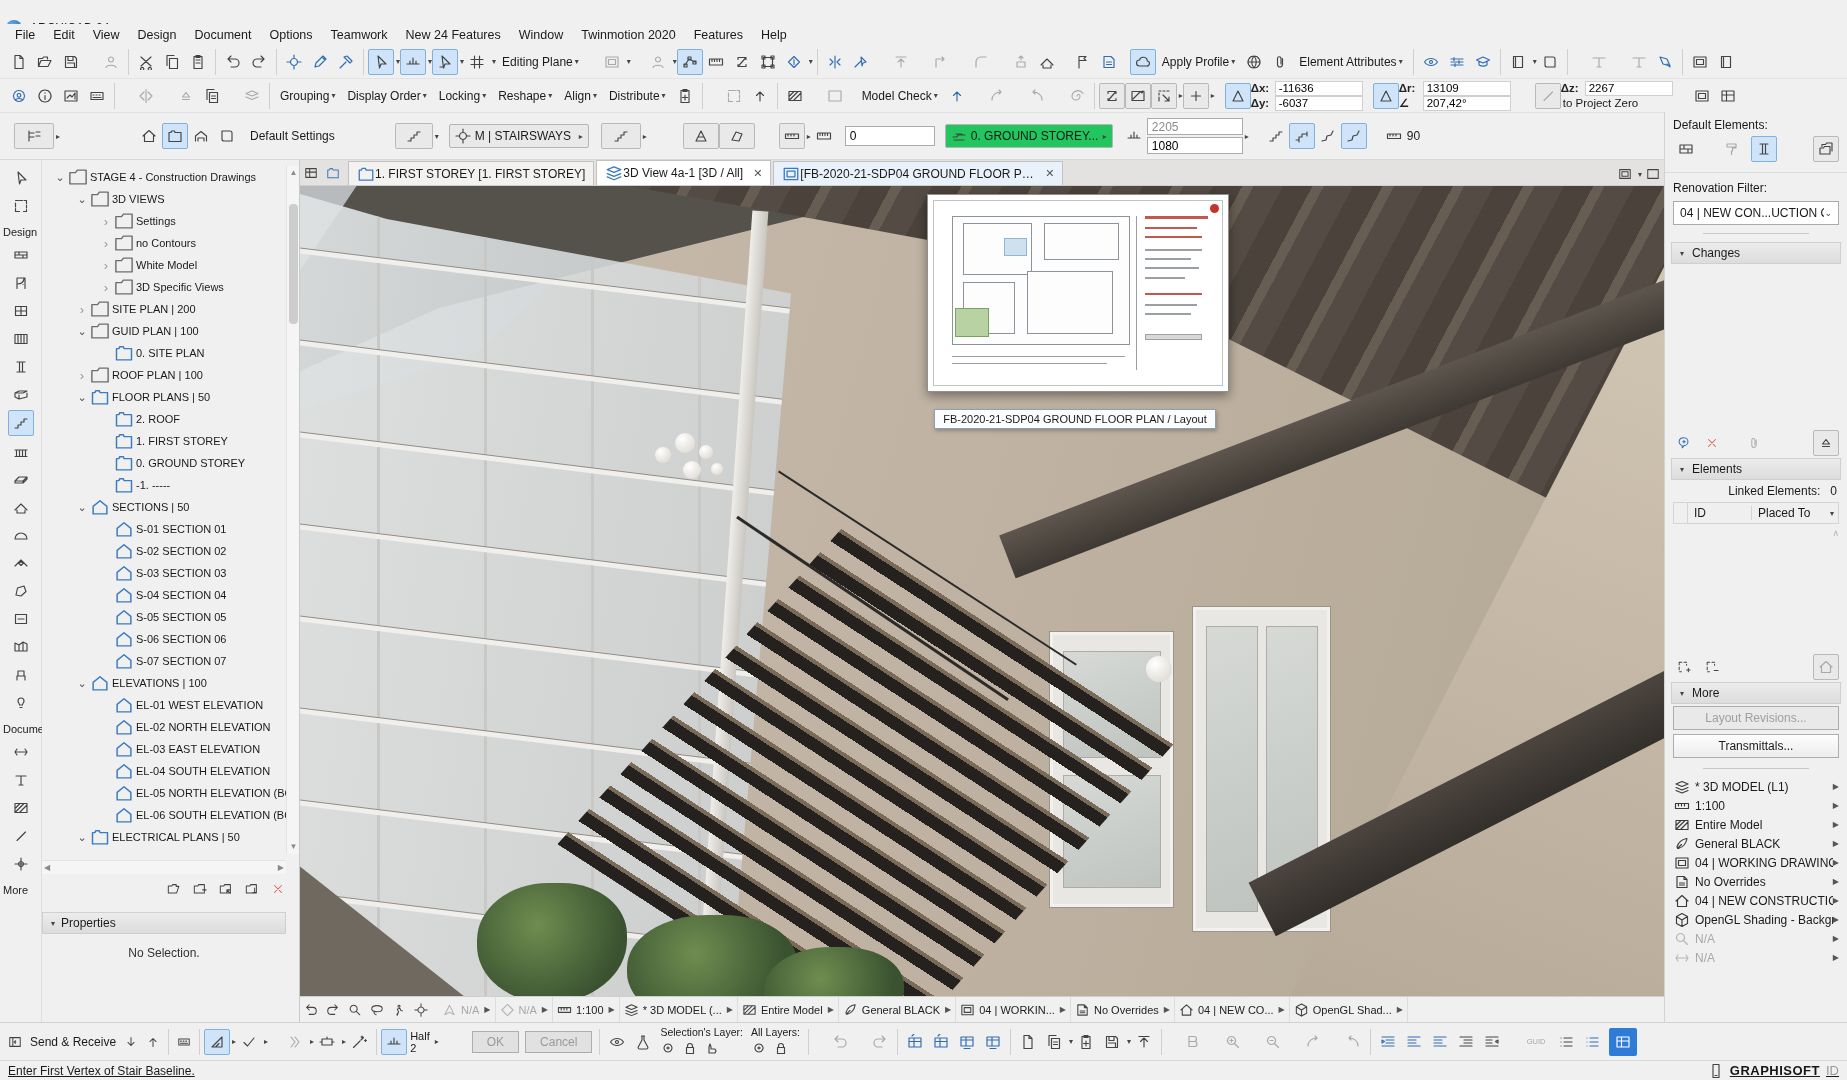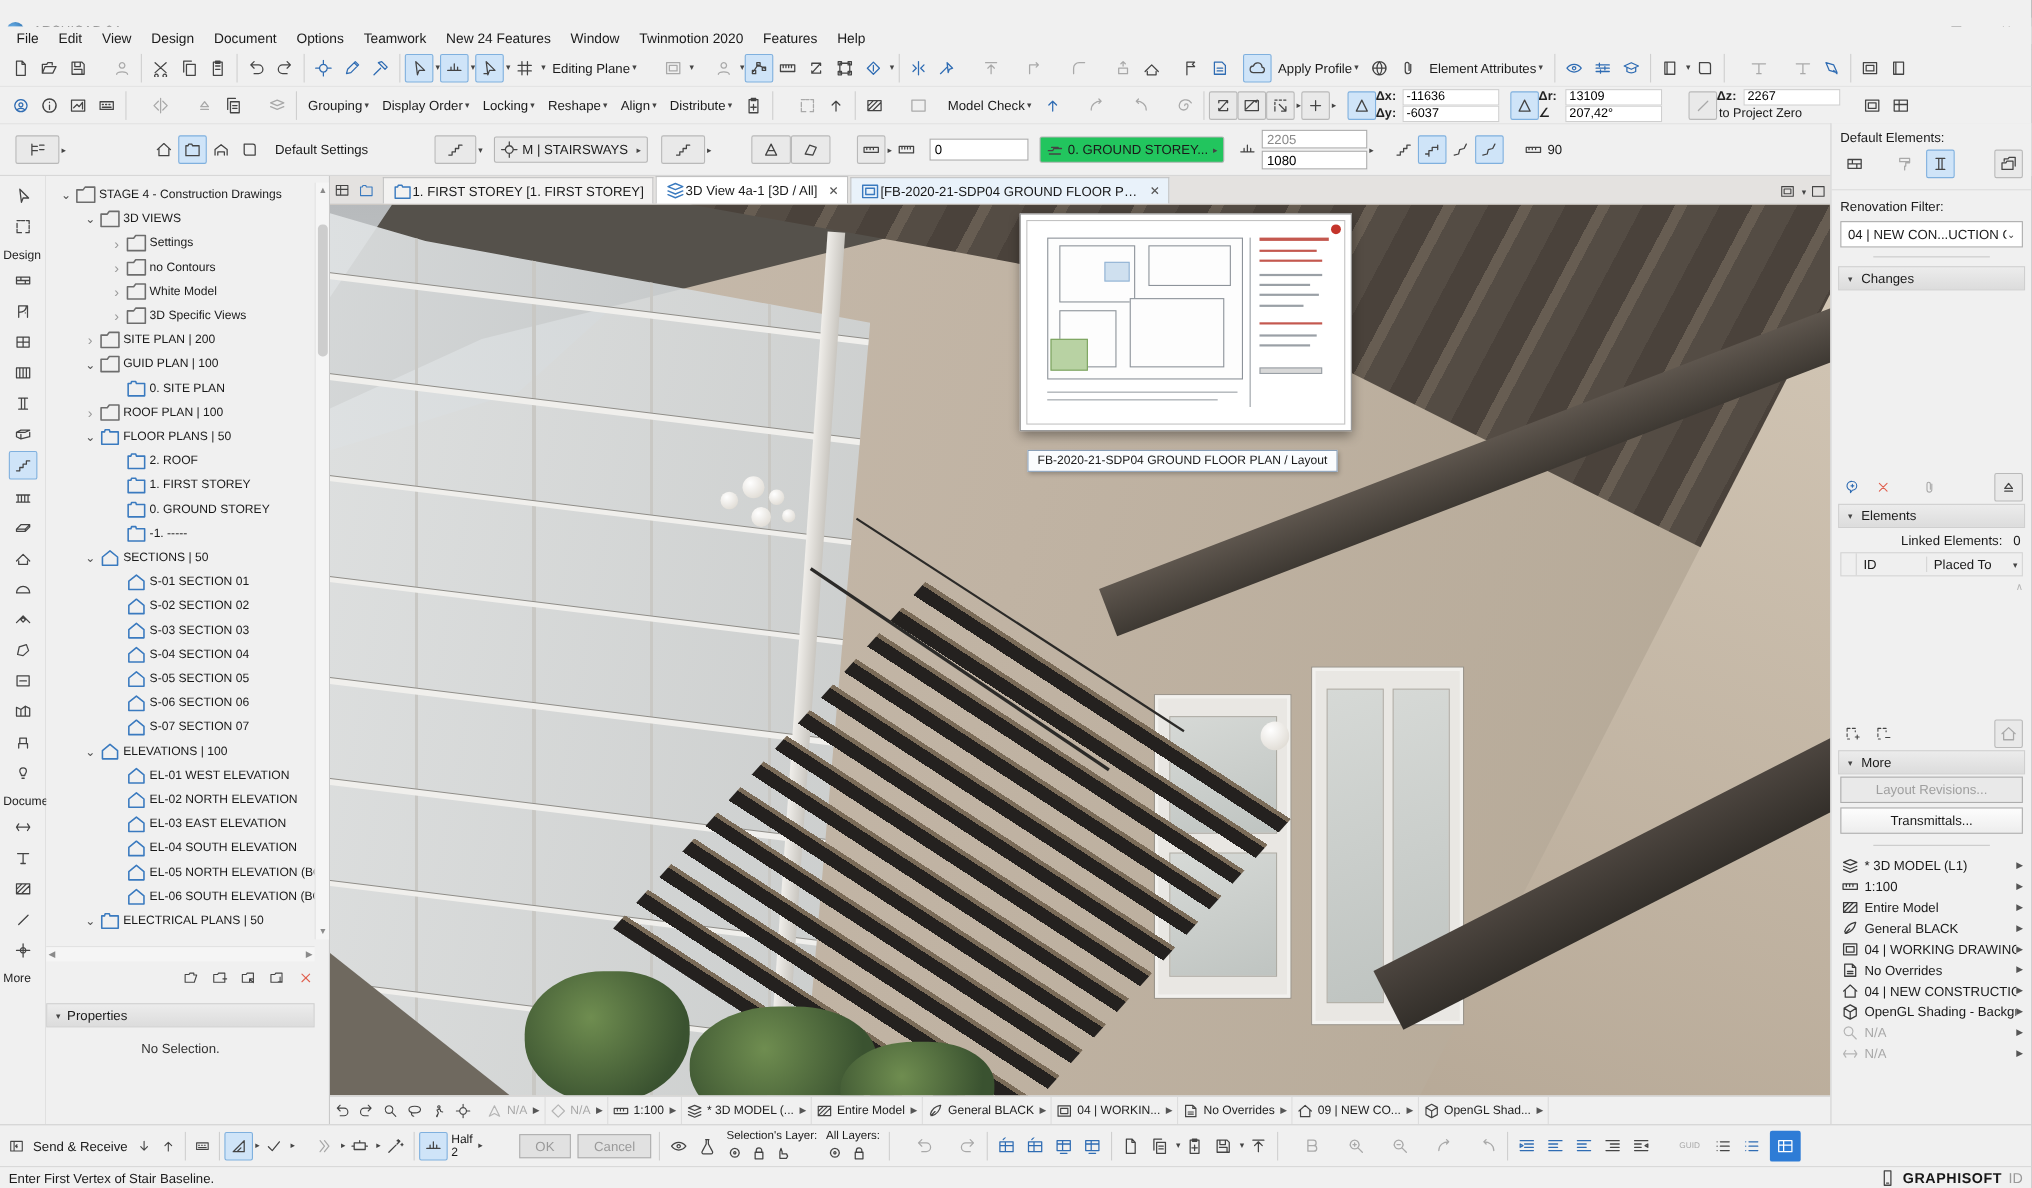--- a/index.html
+++ b/index.html
@@ -136,21 +136,21 @@
   .collabel>div{padding:0 6px;}
   
   .bottombar{position:absolute;left:0;top:1022px;width:100%;height:38px;background:#f0f0f0;border-top:1px solid #d2d2d2;display:flex;align-items:center;padding:0 4px;}
   .bb-label{font-size:12px;white-space:nowrap;margin:0 4px;}
   .minicol{display:flex;flex-direction:column;justify-content:center;line-height:11px;margin:0 4px;}
   .minicol .cap{font-size:10.5px;white-space:nowrap;}
   .minirow{display:flex;gap:6px;color:#9d9d9d;padding-top:2px;}
   .btn{height:22px;padding:0 14px;border:1px solid #adadad;background:#e1e1e1;color:#9a9a9a;display:flex;align-items:center;font-size:12px;margin:0 3px;}
   .halfbox{display:flex;flex-direction:column;font-size:11px;line-height:12px;margin:0 3px;}
   .bluesq{width:28px;height:28px;background:#2e7cd6;border-radius:2px;display:flex;align-items:center;justify-content:center;color:#fff;margin-left:4px;}
-  .statusbar{position:absolute;left:0;top:1060px;width:100%;height:20px;background:#f0f0f0;border-top:1px solid #d9d9d9;display:flex;align-items:center;padding:0 8px;font-size:12px;}
+  .statusbar{position:absolute;left:0;top:1060px;width:100%;height:20px;background:#f0f0f0;border-top:1px solid #d9d9d9;display:flex;align-items:center;padding:0 8px;font-size:12px;text-decoration:underline;}
   .brand{margin-left:auto;display:flex;align-items:center;gap:6px;text-align:right;}
   .brandname{font-weight:bold;letter-spacing:.5px;color:var(--brand_text,#161616);font-size:13px;}
   .brandid{color:#9a9a9a;font-size:13px;}
 </style>
 </head>
 <body>
 
 <div class="app">
 
   <div class="titlebar">
@@ -1498,21 +1498,21 @@
             <span>No Overrides</span>
             <span class="qarr">▶</span>
           </span>
 
           <span class="qitem">
             <span class="ic" data-icon="house2">
               <svg viewBox="0 0 16 16">
                 <path d="M2 8l6-5.5L14 8 M3.5 7v6.5h9V7"></path>
               </svg>
             </span>
-            <span>09 | NEW CO...</span>
+            <span>04 | NEW CO...</span>
             <span class="qarr">▶</span>
           </span>
 
           <span class="qitem">
             <span class="ic" data-icon="cube">
               <svg viewBox="0 0 16 16">
                 <path d="M8 1.5l5.5 3v7L8 14.5l-5.5-3v-7z M8 8l5.5-3.5 M8 8L2.5 4.5 M8 8v6.5"></path>
               </svg>
             </span>
             <span>OpenGL Shad...</span>

